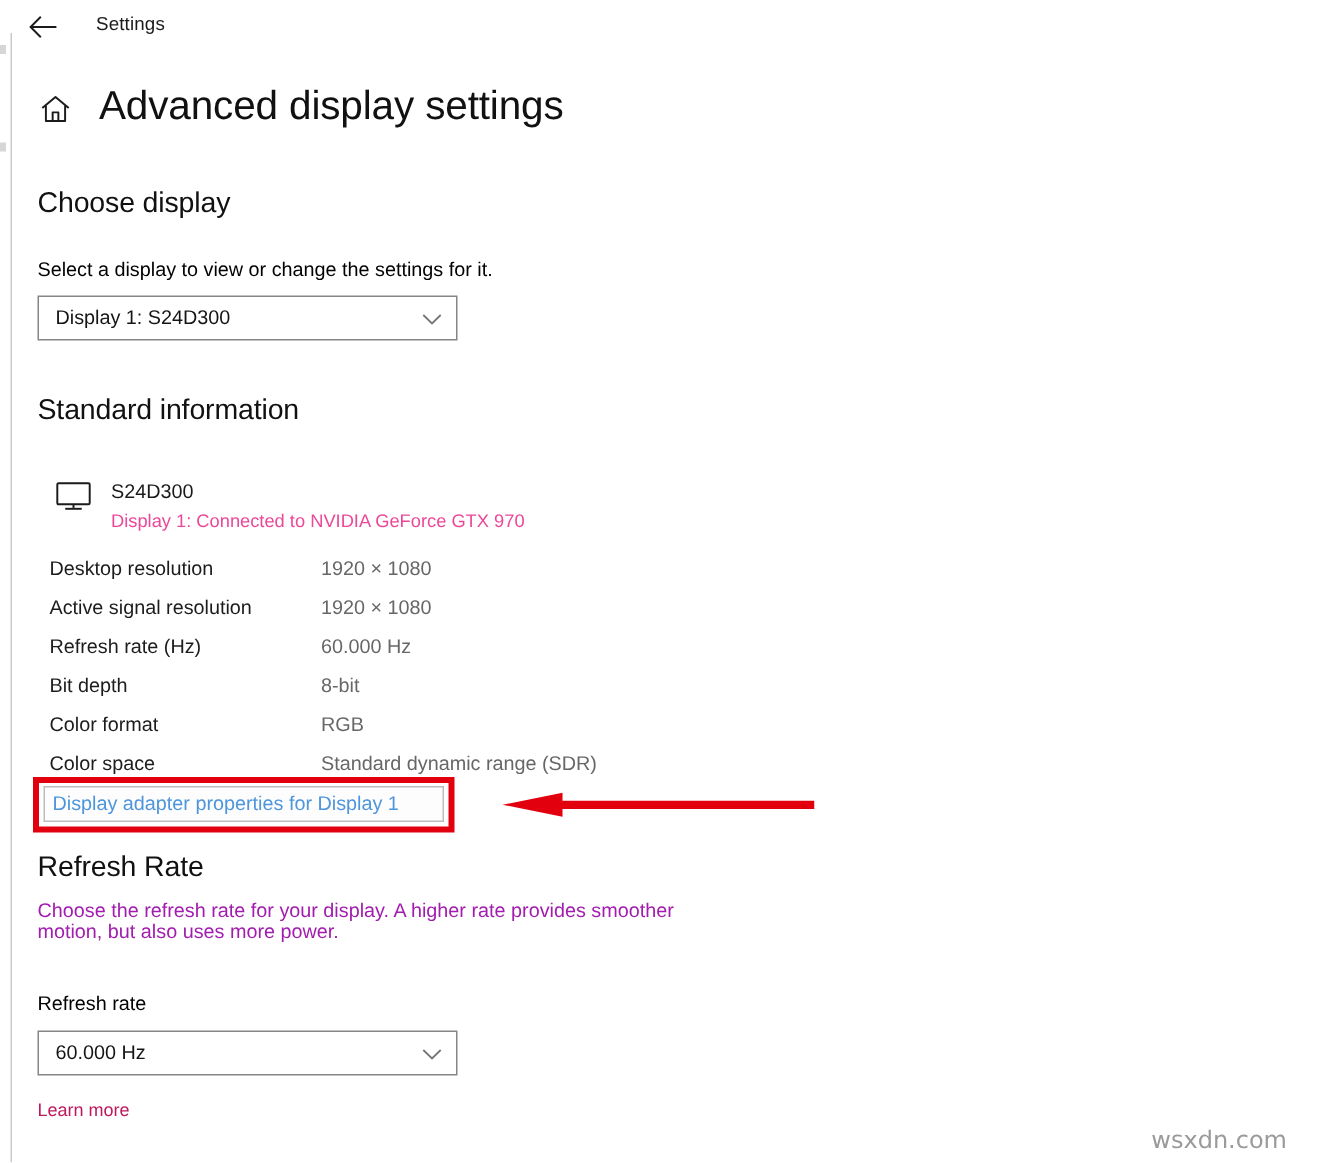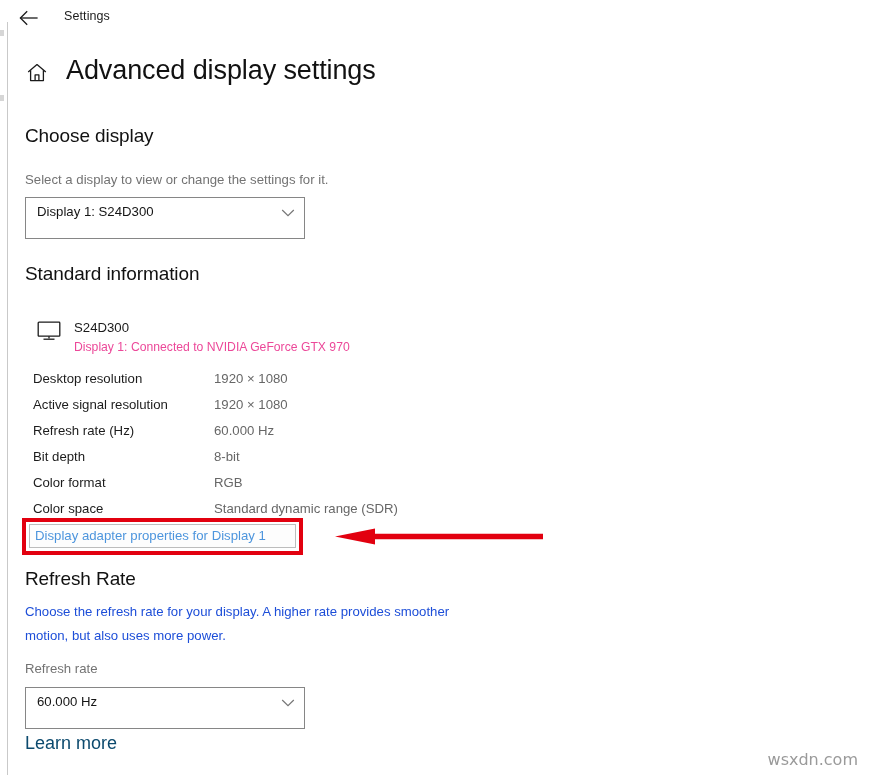--- a/index.html
+++ b/index.html
@@ -95,34 +95,34 @@
   .section-heading {
     position: absolute;
     font-size: 19px;
     font-weight: 400;
     color: #111111;
     letter-spacing: -0.1px;
   }
   .body-text {
     position: absolute;
     font-size: 13.2px;
-    color: #737373;
+    color: #000000;
   }
   .body-text-gray {
     position: absolute;
     font-size: 13.2px;
-    color: #1d4ed8;
-    line-height: 24px;
+    color: #a21caf;
+    line-height: 14px;
   }
 
   
   .combo {
     position: absolute;
     box-sizing: border-box;
-    height: 42px;
+    height: 30px;
     border: 1px solid #868686;
     background: #ffffff;
     cursor: pointer;
   }
   .combo .combo-value {
     position: absolute;
     left: 11px;
     top: 6px;
     font-size: 13.2px;
     color: #151515;
@@ -227,22 +227,22 @@
     height: 19px;
     pointer-events: none;
   }
   #red-arrow svg { display: block; }
 
   
   #learn-more {
     position: absolute;
     left: 25px;
     top: 733px;
-    font-size: 18px;
-    color: #0c4a6e;
+    font-size: 12px;
+    color: #be185d;
     cursor: pointer;
   }
 
   
   #watermark {
     position: absolute;
     right: 23px;
     bottom: 6px;
     font-size: 16px;
     color: #9a9a9a;

